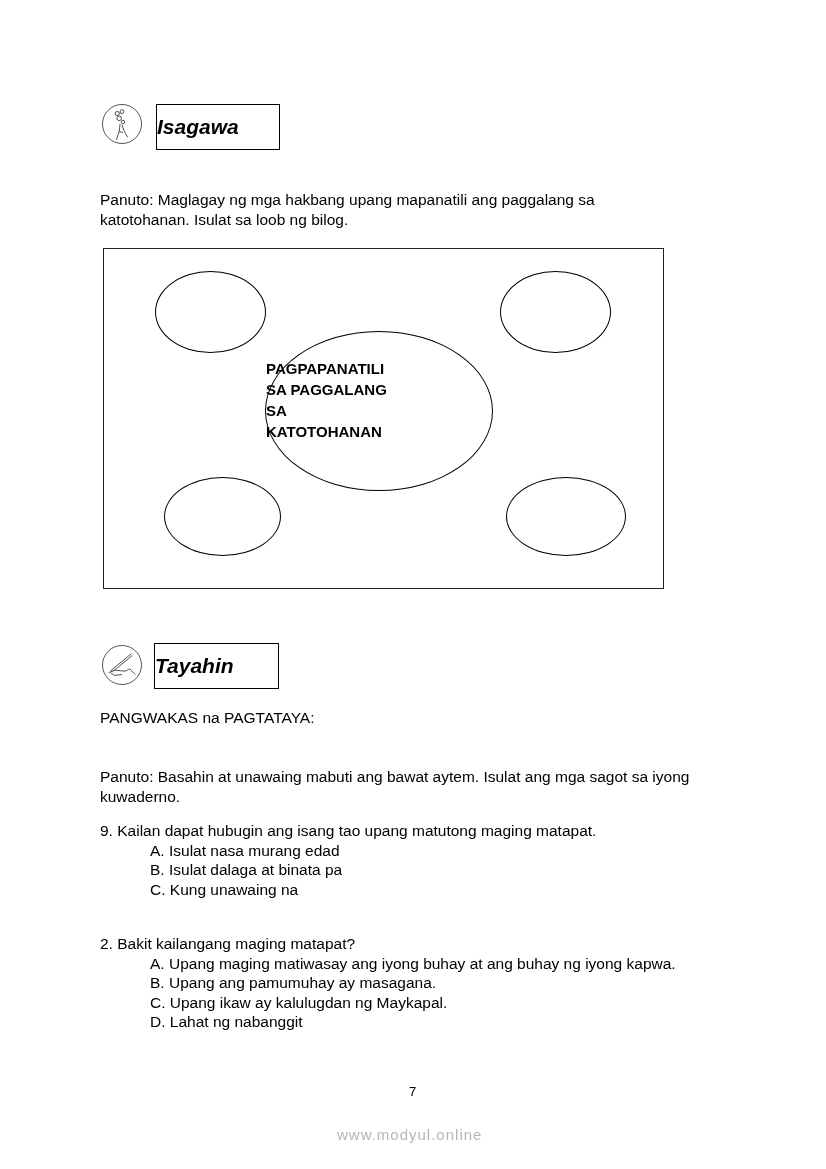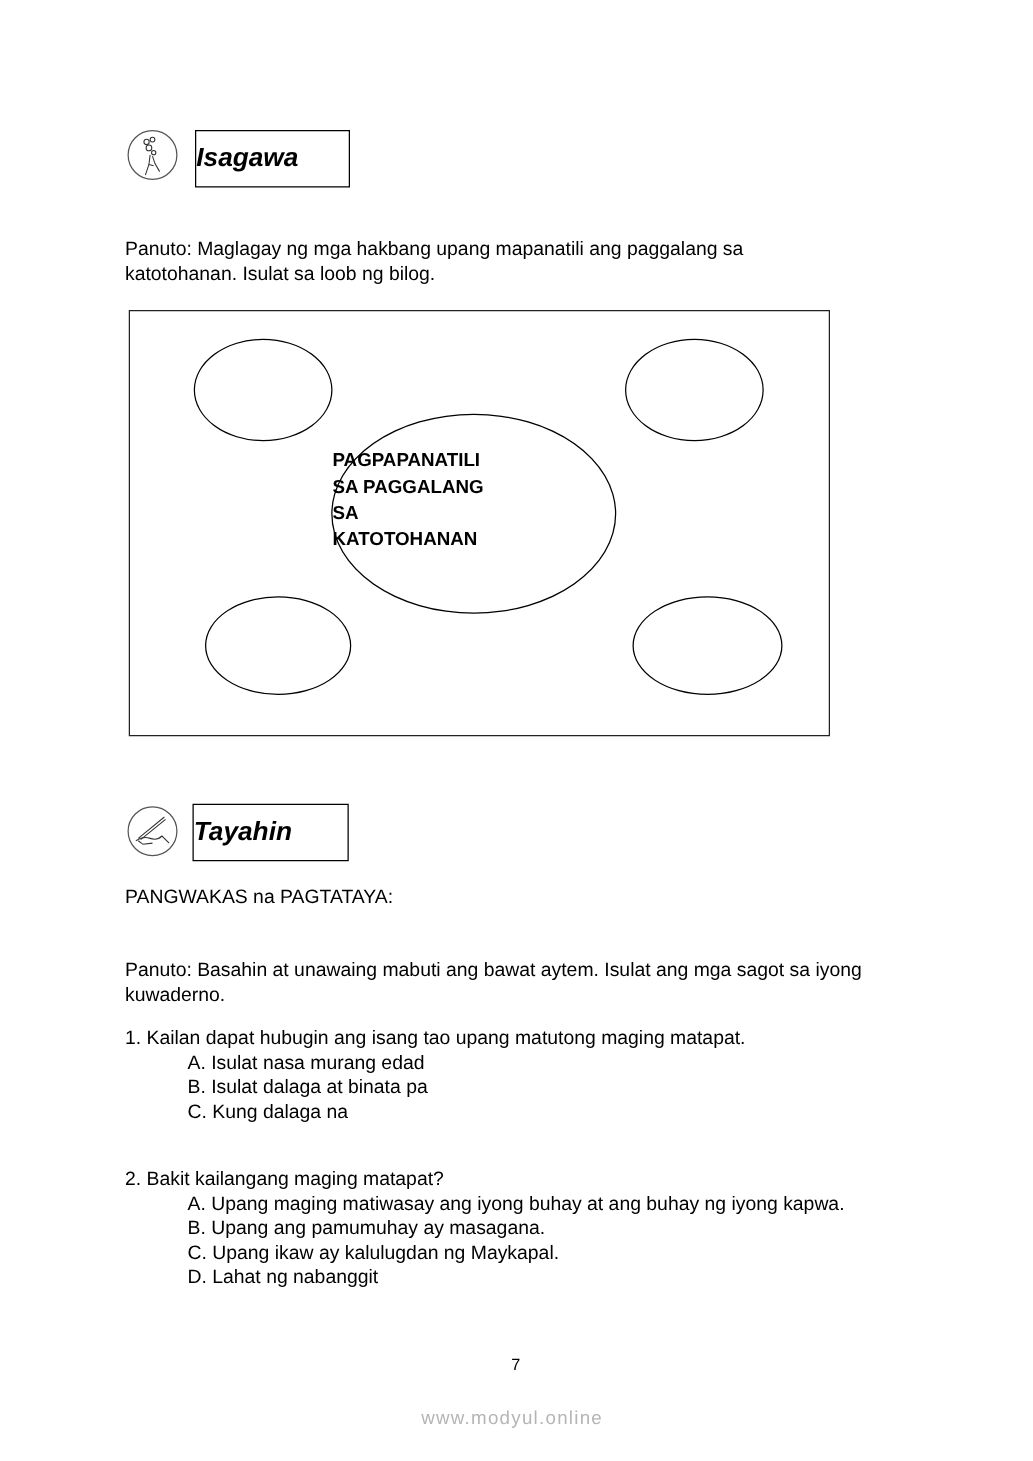--- a/index.html
+++ b/index.html
@@ -61,24 +61,24 @@
 </div>
 <div class="abs section-box" style="left:154px; top:643px; width:125px; height:46px;">
   <span>Tayahin</span>
 </div>
 
 <div class="abs text bold" style="left:100px; top:708px;">PANGWAKAS na  PAGTATAYA:</div>
 
 <div class="abs text" style="left:100px; top:767px; width:600px;">Panuto: Basahin at unawaing mabuti ang bawat aytem. Isulat ang mga sagot sa iyong kuwaderno.</div>
 
 <div class="abs text" style="left:100px; top:821px; width:640px;">
-  <div>1.  Kailan dapat hubugin ang isang tao upang matutong maging matapat.</div>
+  <div>9.  Kailan dapat hubugin ang isang tao upang matutong maging matapat.</div>
   <div class="opt">A. Isulat nasa murang edad</div>
   <div class="opt">B. Isulat dalaga at binata pa</div>
-  <div class="opt">C. Kung dalaga na</div>
+  <div class="opt">C. Kung unawaing na</div>
 </div>
 
 <div class="abs text" style="left:100px; top:934px; width:680px;">
   <div>2. Bakit kailangang maging matapat?</div>
   <div class="opt">A. Upang maging matiwasay ang iyong buhay at ang buhay ng iyong kapwa.</div>
   <div class="opt">B. Upang ang pamumuhay ay masagana.</div>
   <div class="opt">C. Upang ikaw ay kalulugdan ng Maykapal.</div>
   <div class="opt">D. Lahat ng nabanggit</div>
 </div>
 

